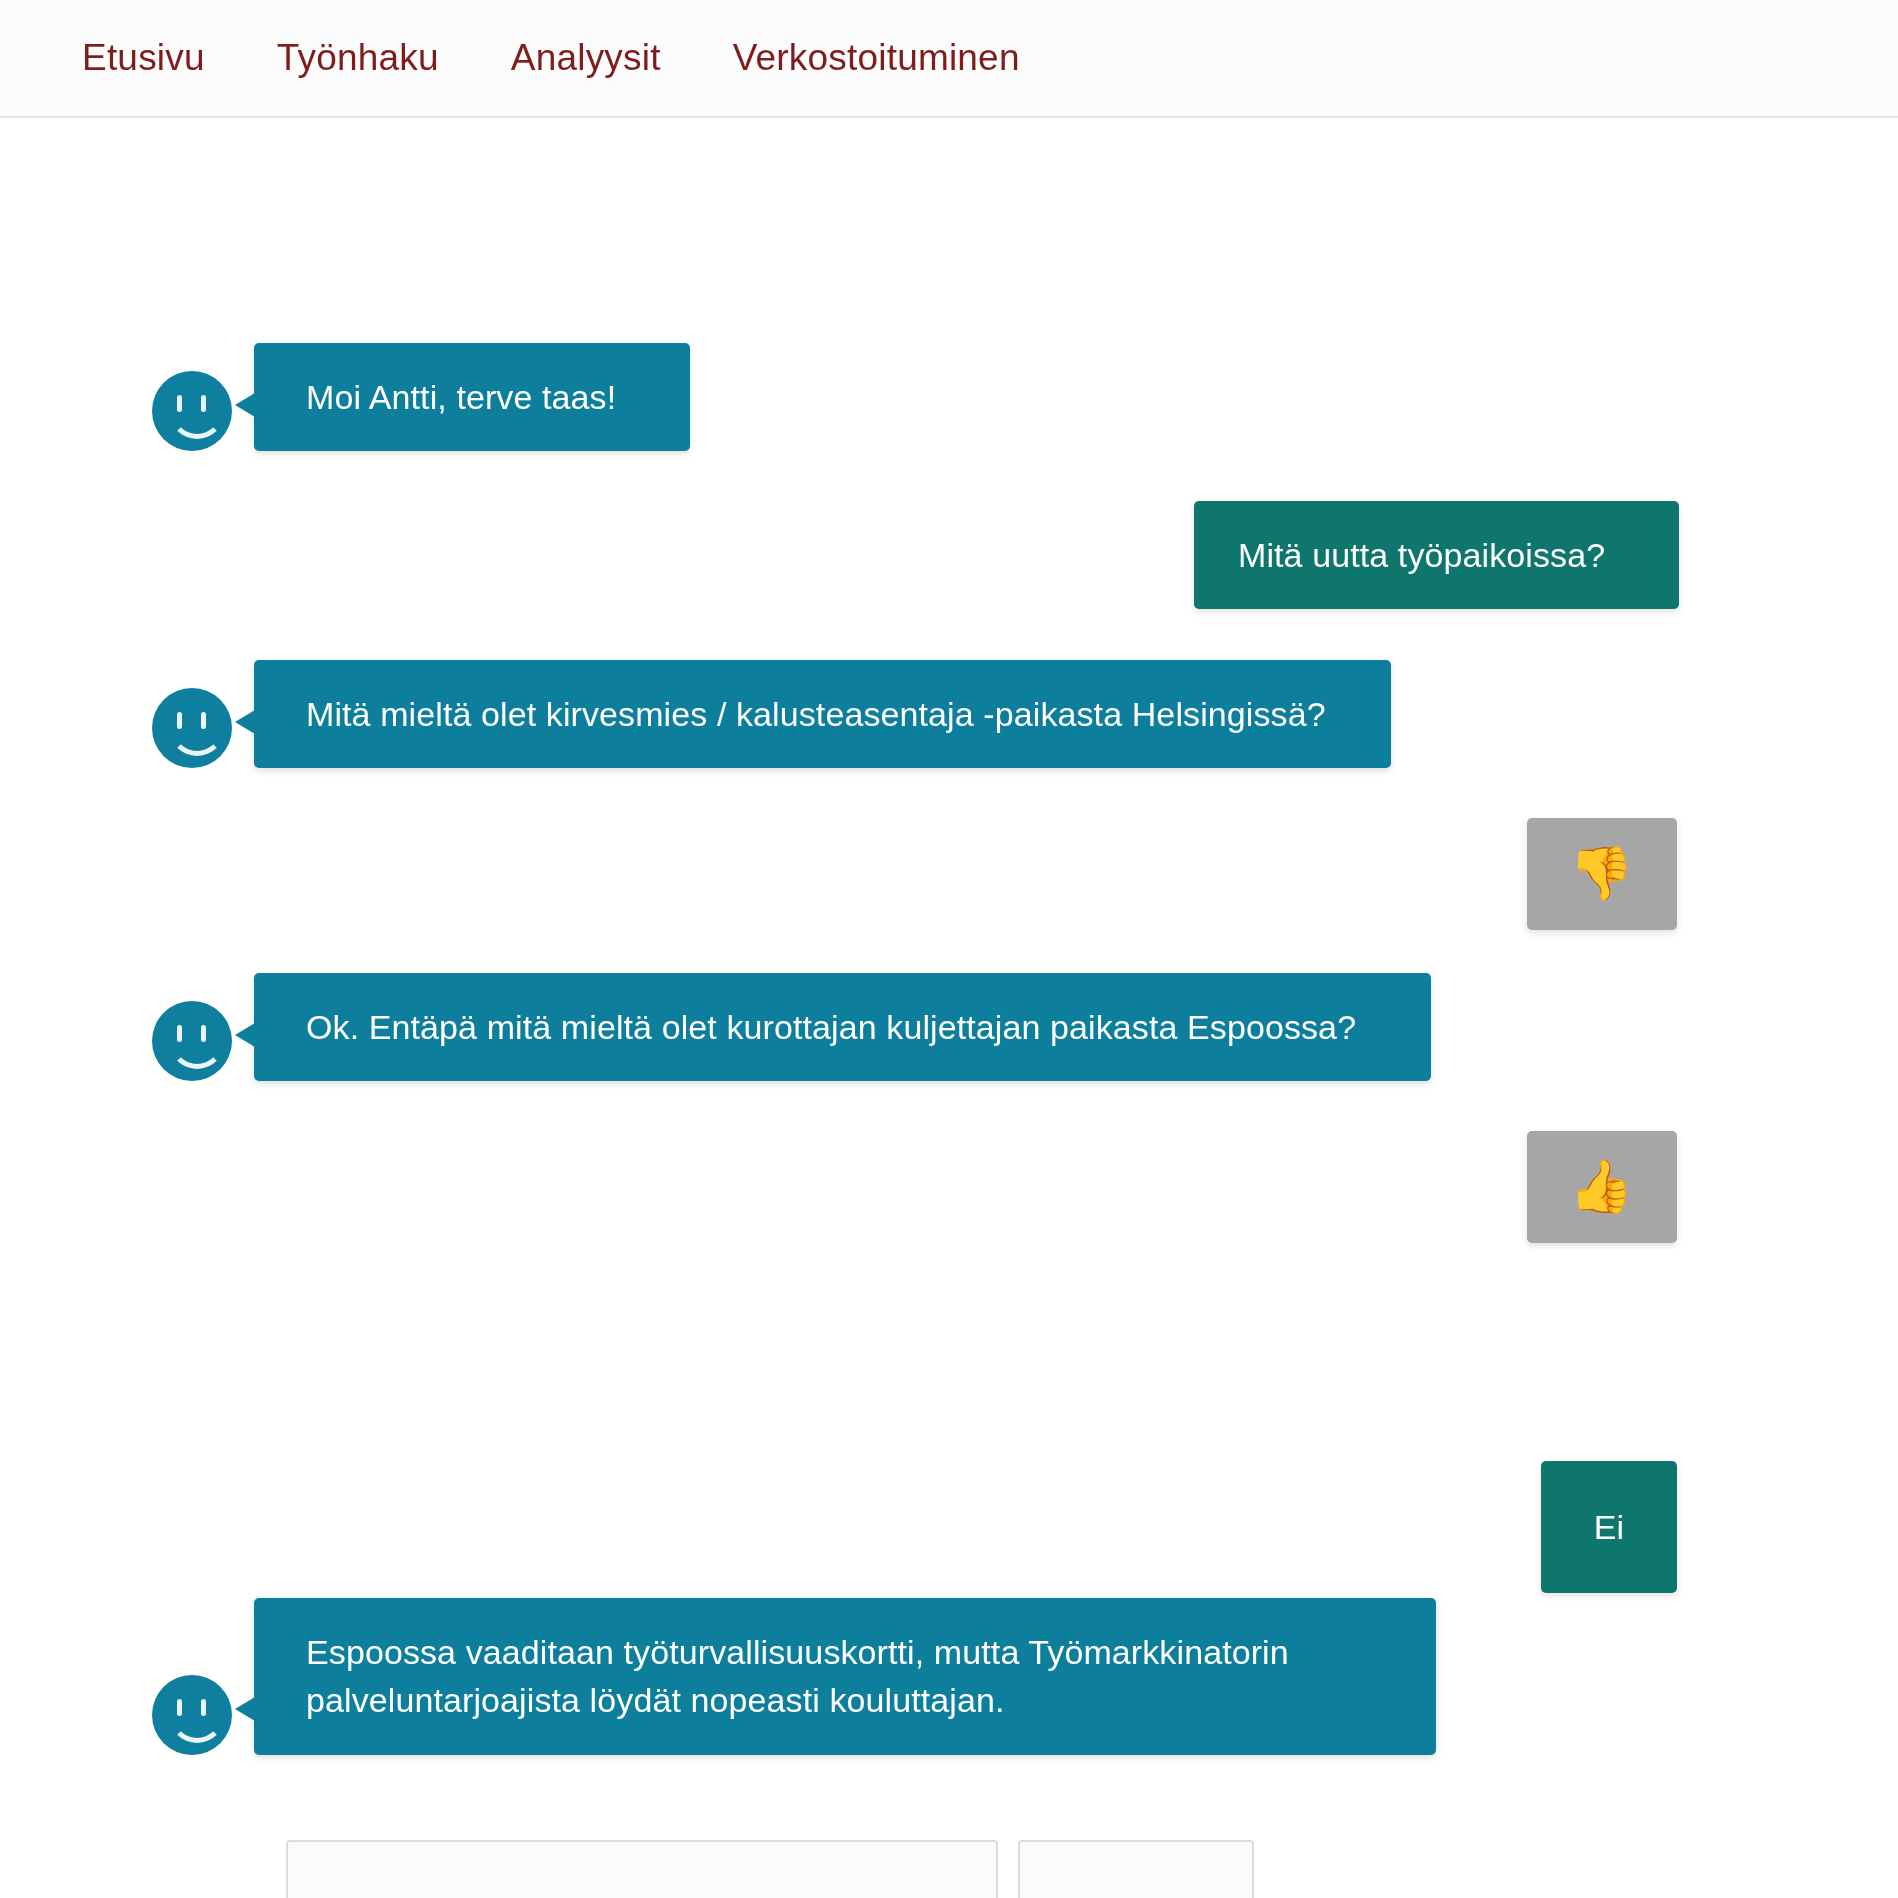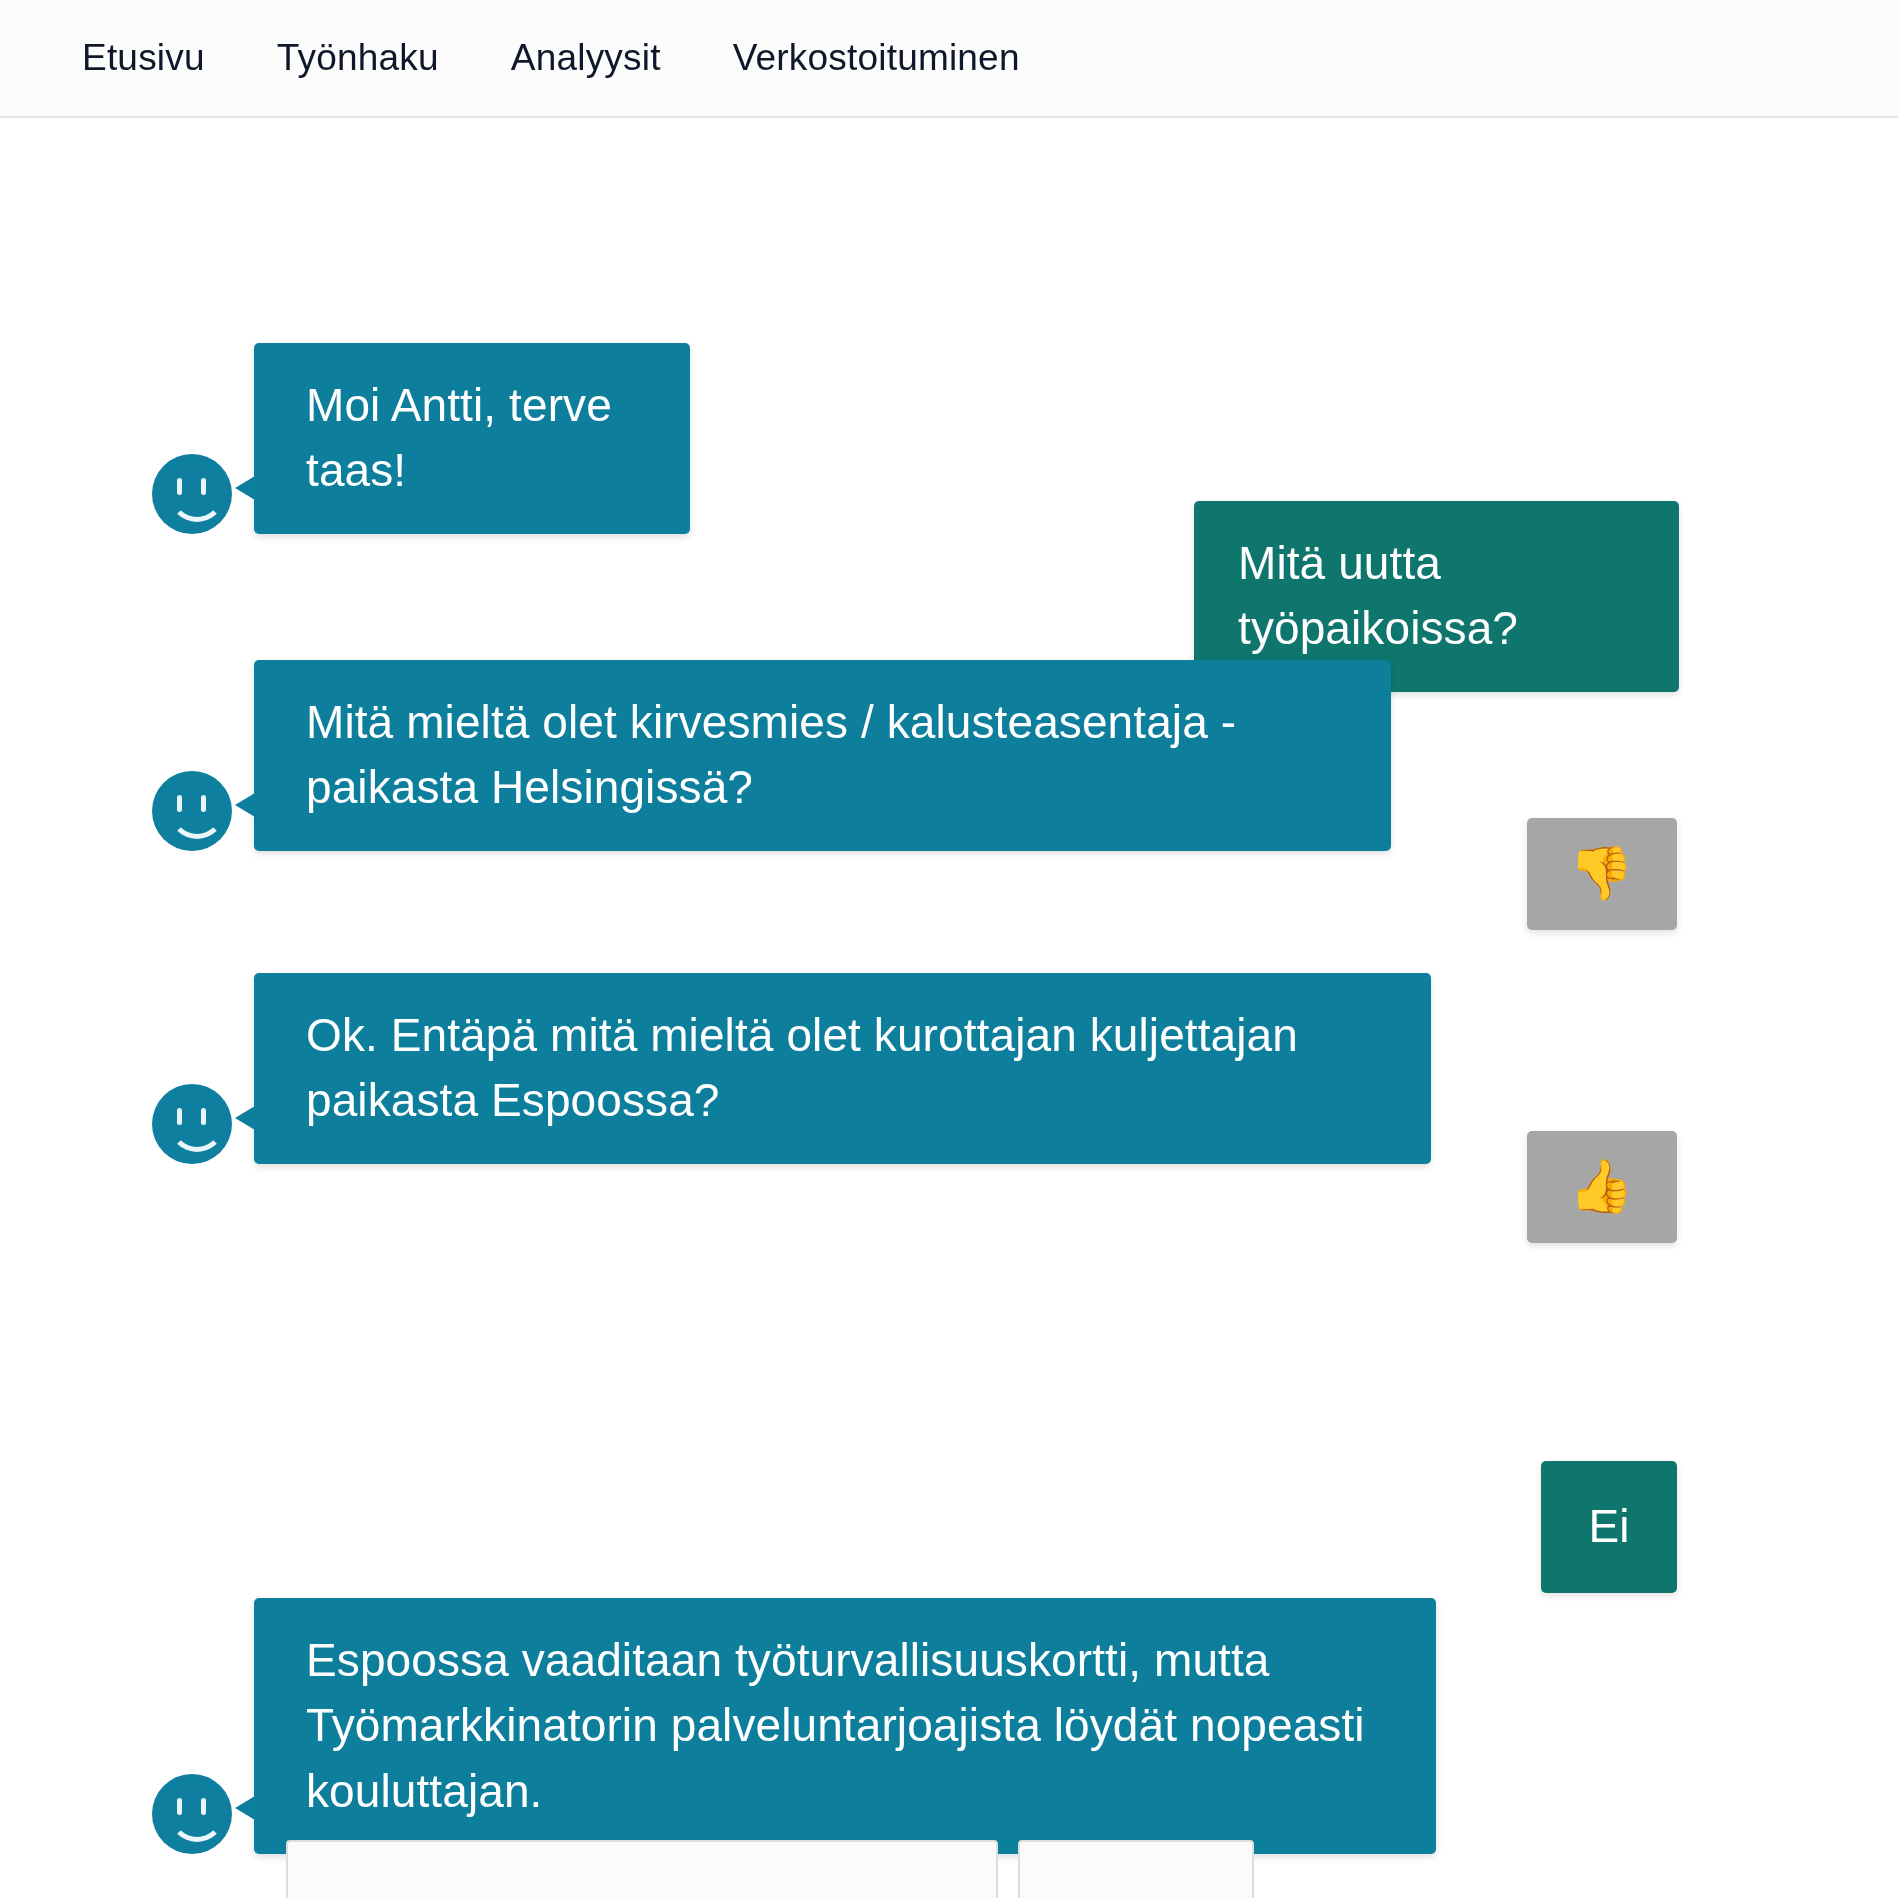--- a/index.html
+++ b/index.html
@@ -31,21 +31,21 @@
     display: flex;
     align-items: stretch;
     height: 118px;
   }
   .nav-tab {
     position: relative;
     display: flex;
     align-items: center;
     padding: 0 36px;
     font-size: 37px;
-    color: #0f172a;
+    color: #7f1d1d;
     letter-spacing: 0.2px;
     white-space: nowrap;
     cursor: pointer;
   }
   .nav-tab.active {
     color: #1291b0;
   }
   .nav-tab.active::after {
     content: "";
     position: absolute;
@@ -102,21 +102,21 @@
     border-top-color: transparent;
     border-left-color: transparent;
     border-right-color: transparent;
     border-radius: 0 0 46px 46px;
   }
 
   
   .bubble {
     position: relative;
     border-radius: 5px;
-    font-size: 46px;
+    font-size: 34px;
     line-height: 1.42;
     letter-spacing: 0.1px;
     box-sizing: border-box;
   }
   .bubble.bot {
     background: #0d7e9c;
     color: #ffffff;
     padding: 30px 34px 30px 52px;
     box-shadow: 0 3px 7px rgba(0,0,0,0.13);
   }

